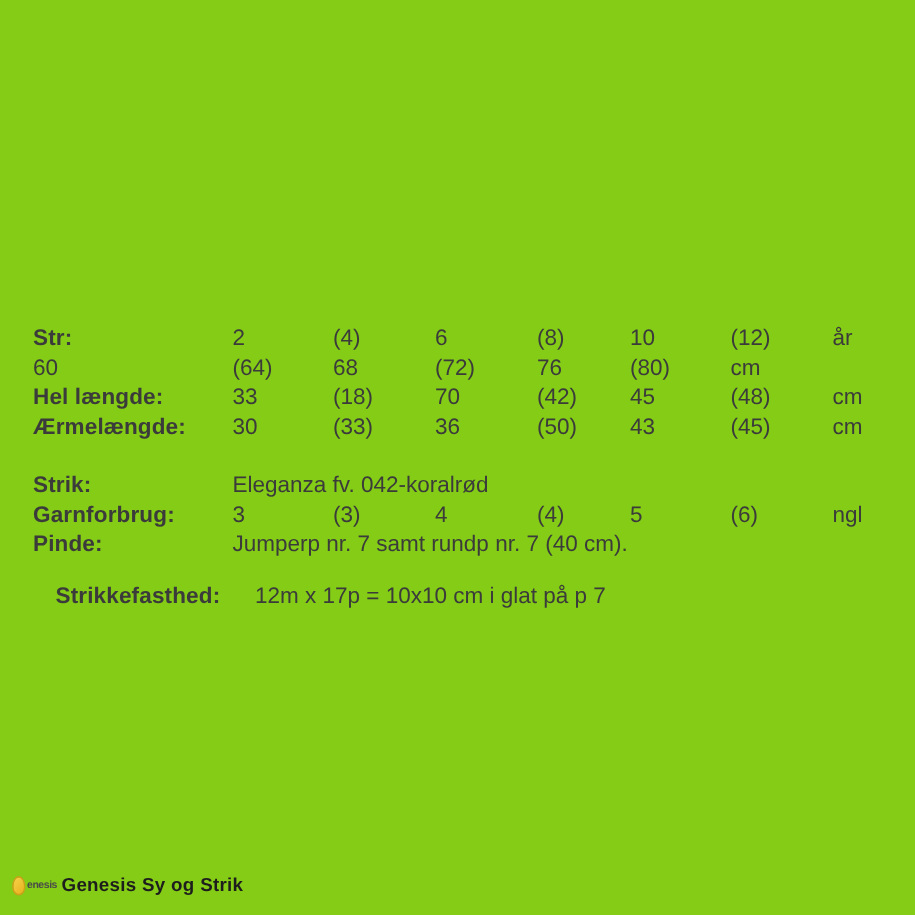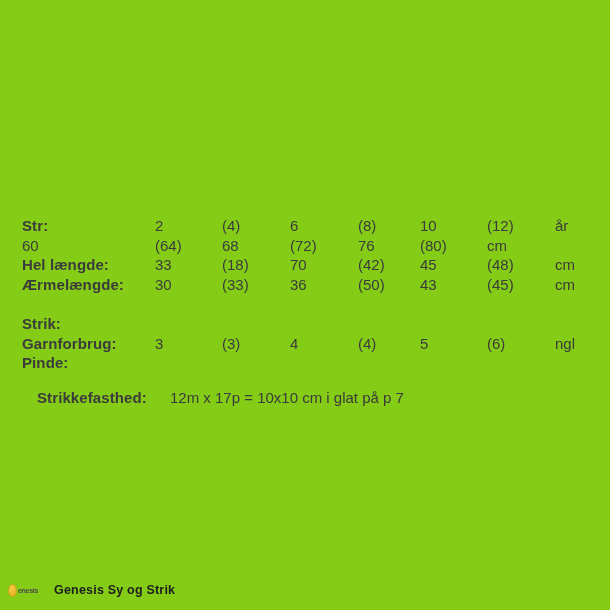--- a/index.html
+++ b/index.html
@@ -48,21 +48,21 @@
   }
   .freerow .lbl { font-weight: bold; letter-spacing: 0.1px; }
 
   
   .footer {
     position: absolute;
     left: 8px;
     top: 583px;
     display: flex;
     align-items: center;
-    gap: 16px;
+    gap: 3px;
   }
   .logo {
     display: flex;
     align-items: center;
     height: 14px;
   }
   .logo-g {
     display: inline-block;
     width: 9px;
     height: 13px;
@@ -135,35 +135,37 @@
       <span class="cell">(45)</span>
       <span class="cell">cm</span>
     </div>
 
   </div>
 
   <div class="spec-block yarn-block">
 
     <div class="freerow">
       <span class="lbl">Strik:</span>
+      <span>Eleganza fv. 042-koralrød</span>
     </div>
 
     <div class="trow">
       <span class="lbl">Garnforbrug:</span>
       <span class="cell">3</span>
       <span class="cell">(3)</span>
       <span class="cell">4</span>
       <span class="cell">(4)</span>
       <span class="cell">5</span>
       <span class="cell">(6)</span>
       <span class="cell">ngl</span>
     </div>
 
     <div class="freerow">
       <span class="lbl">Pinde:</span>
+      <span>Jumperp nr. 7 samt rundp nr. 7 (40 cm).</span>
     </div>
 
   </div>
 
   <div class="spec-block gauge-block">
     <div class="freerow">
       <span class="lbl">Strikkefasthed:</span>
       <span>12m x 17p = 10x10 cm i glat på p 7</span>
     </div>
   </div>

